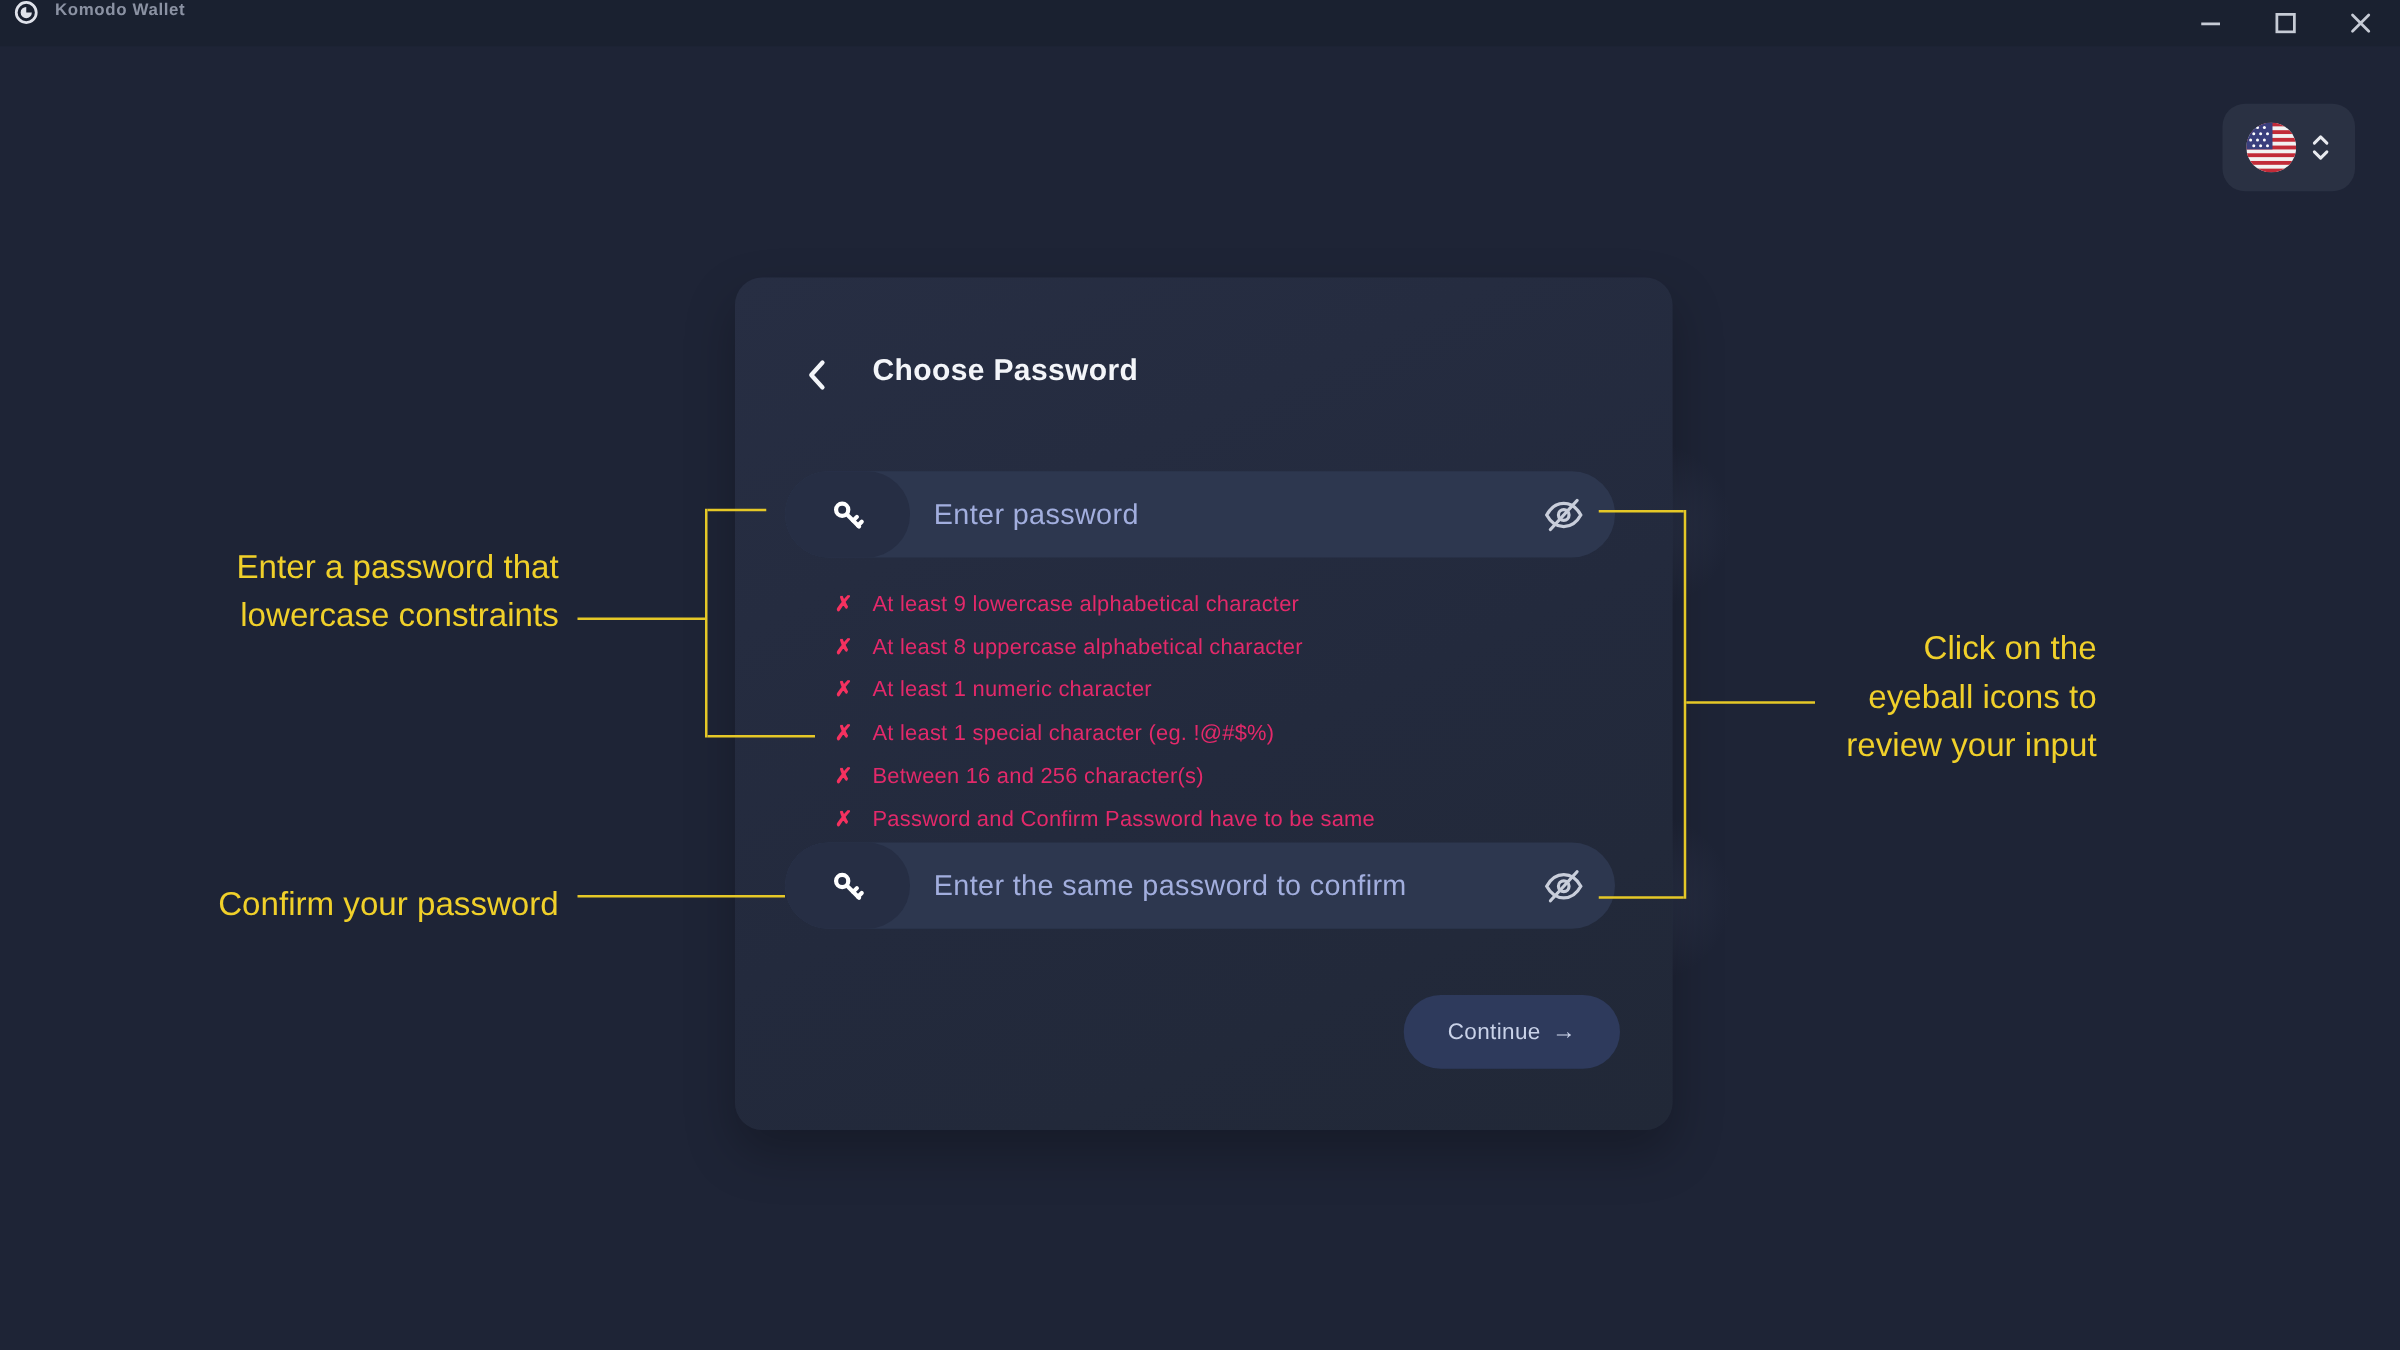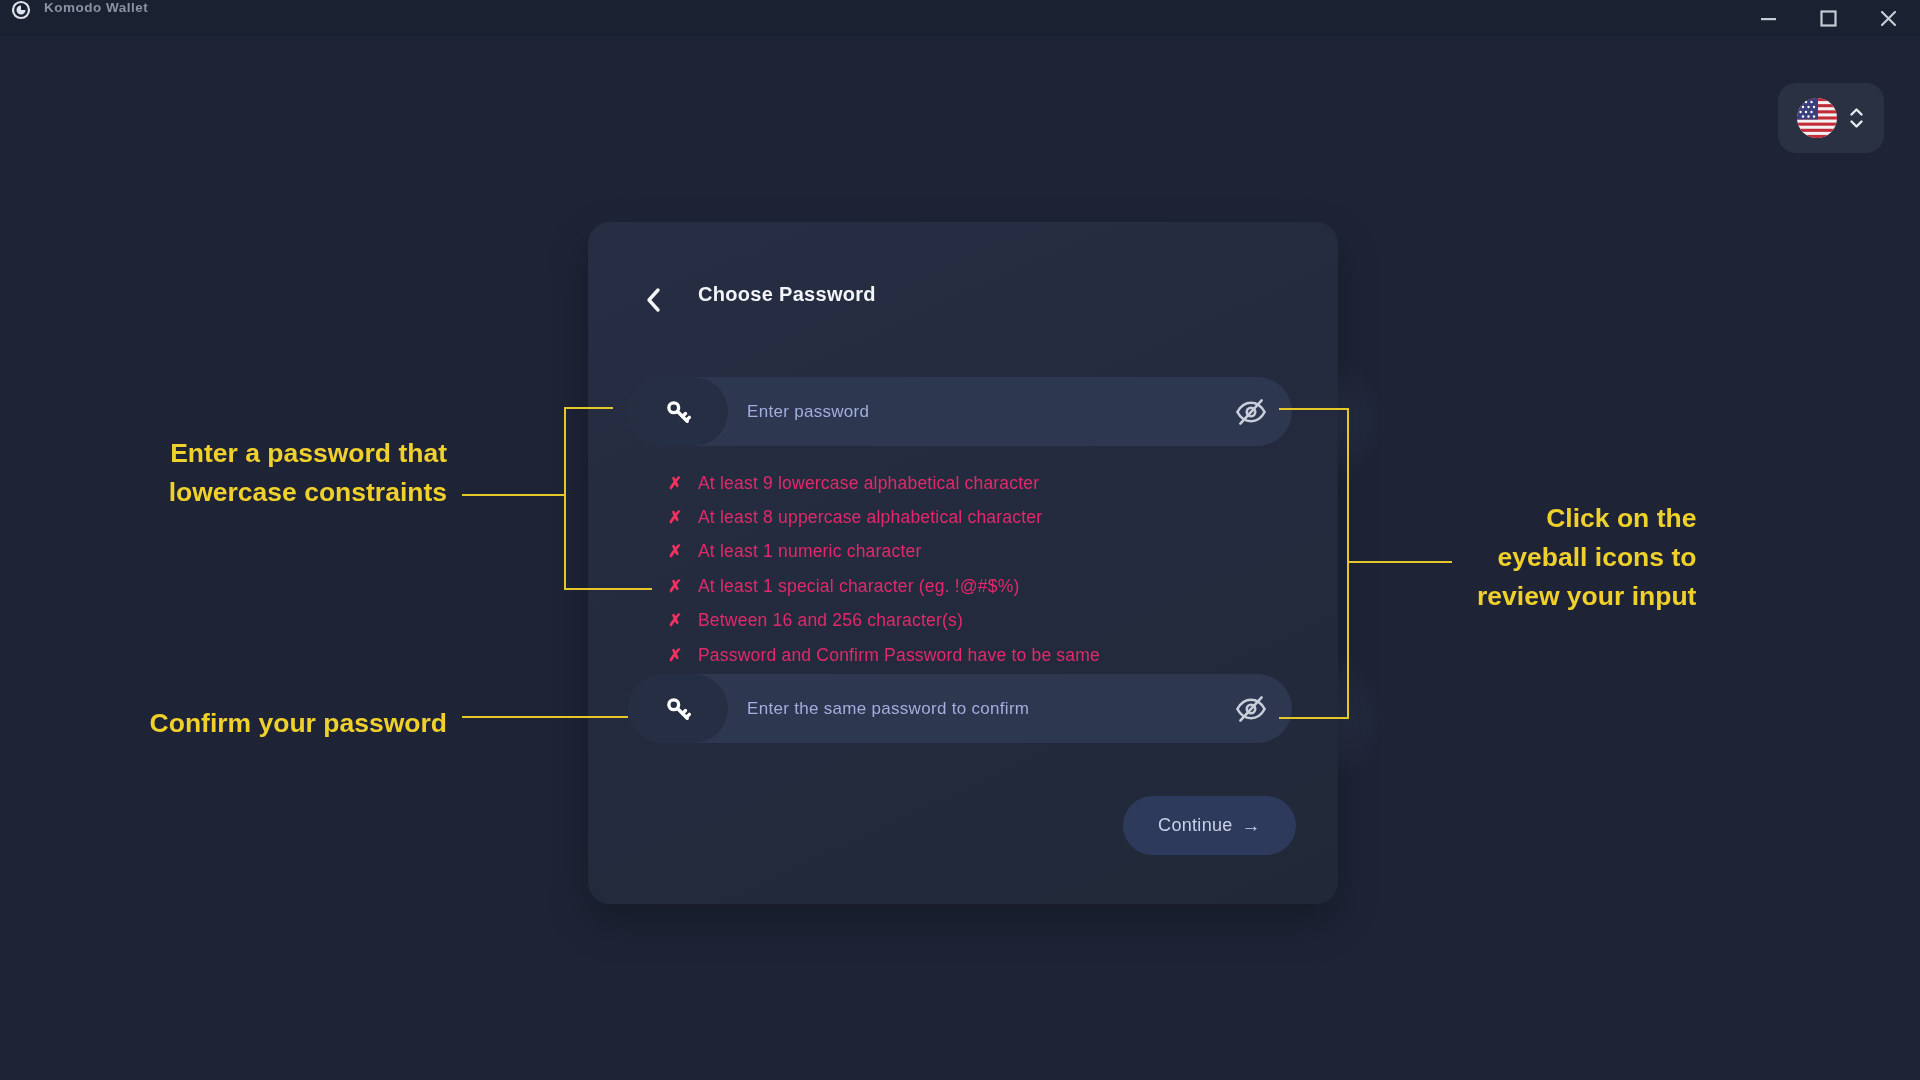--- a/index.html
+++ b/index.html
@@ -49,39 +49,39 @@
     border-radius:22px;
     background:linear-gradient(155deg,#272e43 0%, #232a3d 55%, #212837 100%);
     box-shadow:0 18px 40px rgba(0,0,0,0.25);
   }
   .back-btn {
     position:absolute; left:50px; top:62px; width:32px; height:32px;
     background:transparent; border:none; cursor:pointer;
     display:flex; align-items:center; justify-content:center;
   }
   .card-title {
-    position:absolute; left:110px; top:61px; font-size:20px; font-weight:bold; color:#f3f5f9;
+    position:absolute; left:110px; top:61px; font-size:24px; font-weight:bold; color:#f3f5f9;
     letter-spacing:0.3px;
   }
 
   .pw-field {
     position:absolute; left:40px; width:664px; height:69px;
     background:#2d374f; border-radius:34.5px; overflow:hidden;
   }
   .pw-field.first  { top:155px; }
   .pw-field.second { top:452px; }
   .key-capsule {
     position:absolute; left:0; top:0; width:100px; height:69px;
     background:#262e44; border-radius:34.5px;
     display:flex; align-items:center; justify-content:center;
   }
   .pw-input {
     position:absolute; left:119px; top:0; width:430px; height:69px;
     background:transparent; border:none; outline:none;
-    color:#cdd6f0; font-size:17px; font-family:"Liberation Sans",sans-serif; letter-spacing:0.3px;
+    color:#cdd6f0; font-size:23px; font-family:"Liberation Sans",sans-serif; letter-spacing:0.3px;
   }
   .pw-input::placeholder { color:#a2aede; opacity:1; }
   .eye-btn {
     position:absolute; right:20px; top:14.5px; width:42px; height:40px;
     background:transparent; border:none; cursor:pointer;
     display:flex; align-items:center; justify-content:center;
   }
 
   .validation { position:absolute; left:78px; top:244px; }
   .vrow { display:flex; align-items:center; gap:14px; height:34.4px; }
@@ -90,21 +90,21 @@
 
   .continue-btn {
     position:absolute; left:535px; top:574px; width:173px; height:59px;
     background:#2e3a5c; border:none; border-radius:30px; cursor:pointer;
     display:flex; align-items:center; justify-content:center; gap:9px;
     color:#c9d2e8; font-size:18px; font-family:"Liberation Sans",sans-serif; letter-spacing:0.3px;
   }
   .continue-btn .arrow { font-size:19px; }
 
   
-  .ann { position:absolute; color:#f0d02a; font-size:26.5px; line-height:39px;font-weight:bold; }
+  .ann { position:absolute; color:#f0d02a; font-size:26.5px; line-height:39px; }
   .ann.right-aligned { text-align:right; }
   .ann-a { top:434px; right:1473px; }
   .ann-b { top:704px; right:1473px; }
   .ann-c { top:499px; left:1477px; text-align:right; }
 
   .yline { position:absolute; background:#e5c827; }
 </style>
 </head>
 <body>
 

